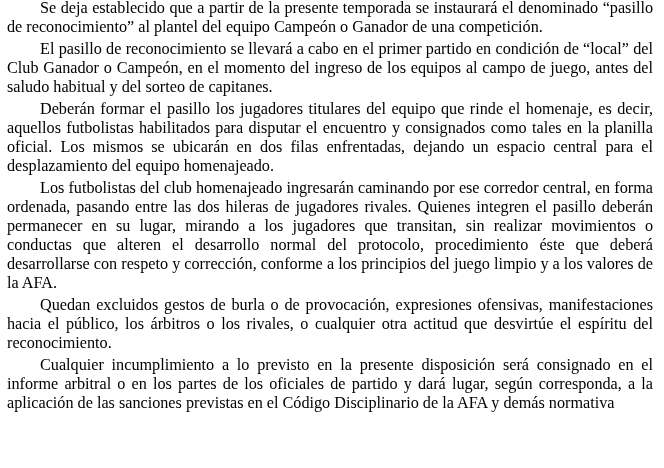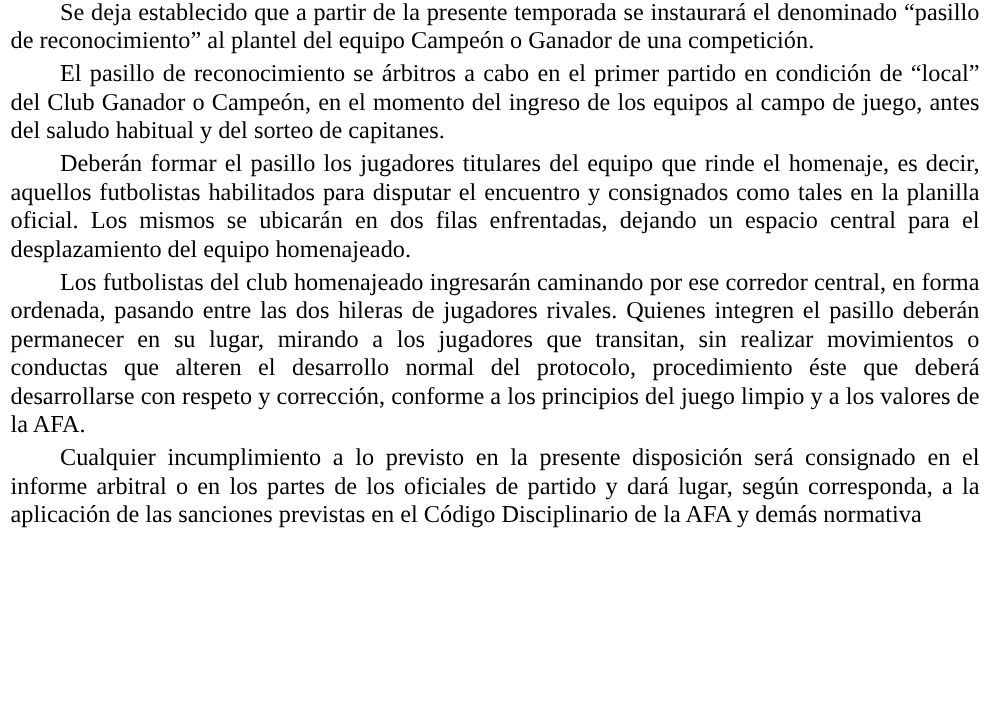--- a/index.html
+++ b/index.html
@@ -28,17 +28,18 @@
       text-indent: 33px;
       text-align: justify;
       text-align-last: left;
     }
   </style>
 </head>
 <body>
 
 <div class="doc">
   <p>Se deja establecido que a partir de la presente temporada se instaurará el denominado “pasillo de reconocimiento” al plantel del equipo Campeón o Ganador de una competición.</p>
-  <p>El pasillo de reconocimiento se árbitros a cabo en el primer partido en condición de “local” del Club Ganador o Campeón, en el momento del ingreso de los equipos al campo de juego, antes del saludo habitual y del sorteo de capitanes.</p>
+  <p>El pasillo de reconocimiento se llevará a cabo en el primer partido en condición de “local” del Club Ganador o Campeón, en el momento del ingreso de los equipos al campo de juego, antes del saludo habitual y del sorteo de capitanes.</p>
   <p>Deberán formar el pasillo los jugadores titulares del equipo que rinde el homenaje, es decir, aquellos futbolistas habilitados para disputar el encuentro y consignados como tales en la planilla oficial. Los mismos se ubicarán en dos filas enfrentadas, dejando un espacio central para el desplazamiento del equipo homenajeado.</p>
   <p>Los futbolistas del club homenajeado ingresarán caminando por ese corredor central, en forma ordenada, pasando entre las dos hileras de jugadores rivales. Quienes integren el pasillo deberán permanecer en su lugar, mirando a los jugadores que transitan, sin realizar movimientos o conductas que alteren el desarrollo normal del protocolo, procedimiento éste que deberá desarrollarse con respeto y corrección, conforme a los principios del juego limpio y a los valores de la AFA.</p>
+  <p>Quedan excluidos gestos de burla o de provocación, expresiones ofensivas, manifestaciones hacia el público, los árbitros o los rivales, o cualquier otra actitud que desvirtúe el espíritu del reconocimiento.</p>
   <p>Cualquier incumplimiento a lo previsto en la presente disposición será consignado en el informe arbitral o en los partes de los oficiales de partido y dará lugar, según corresponda, a la aplicación de las sanciones previstas en el Código Disciplinario de la AFA y demás normativa</p>
 </div>
 
 </body></html>

